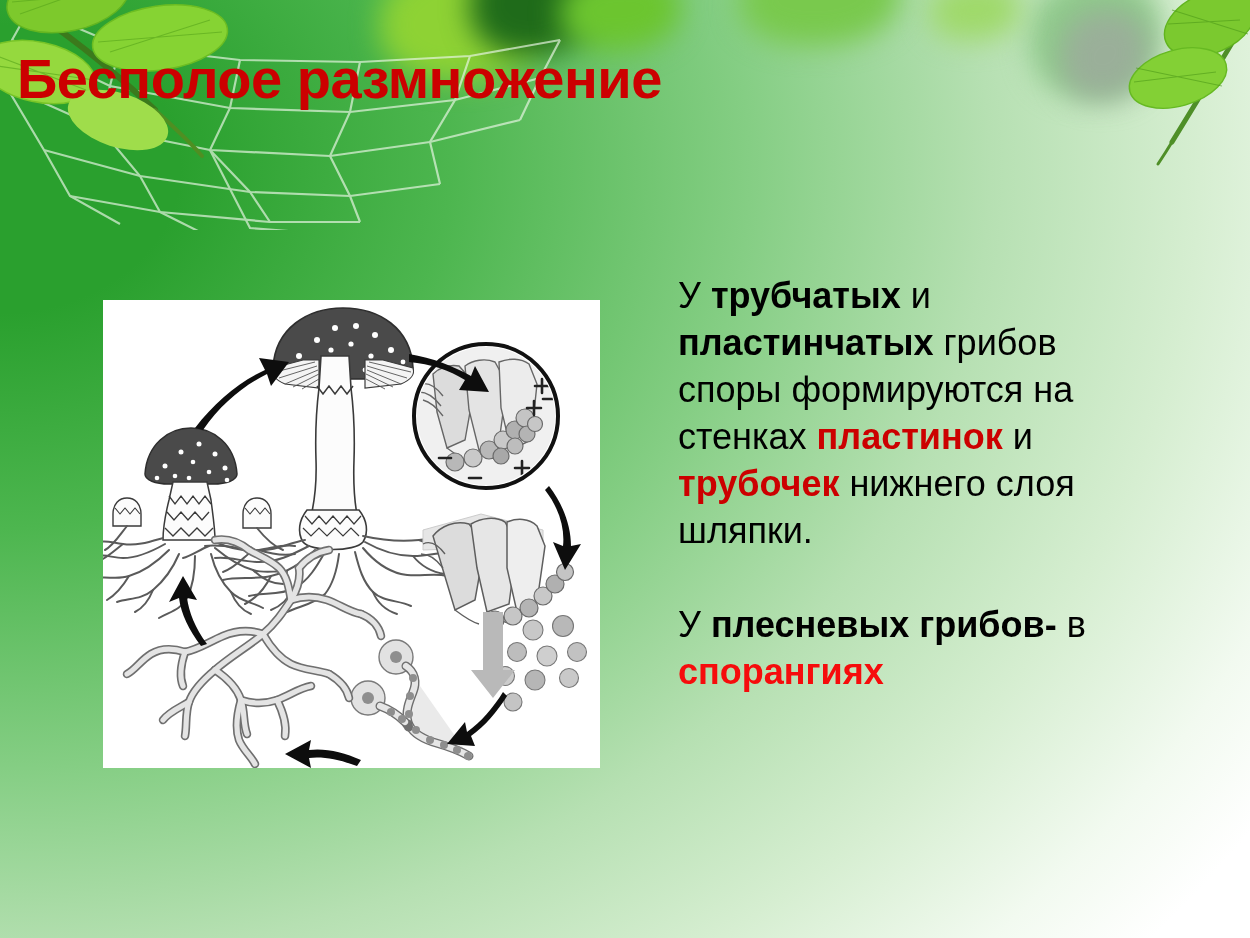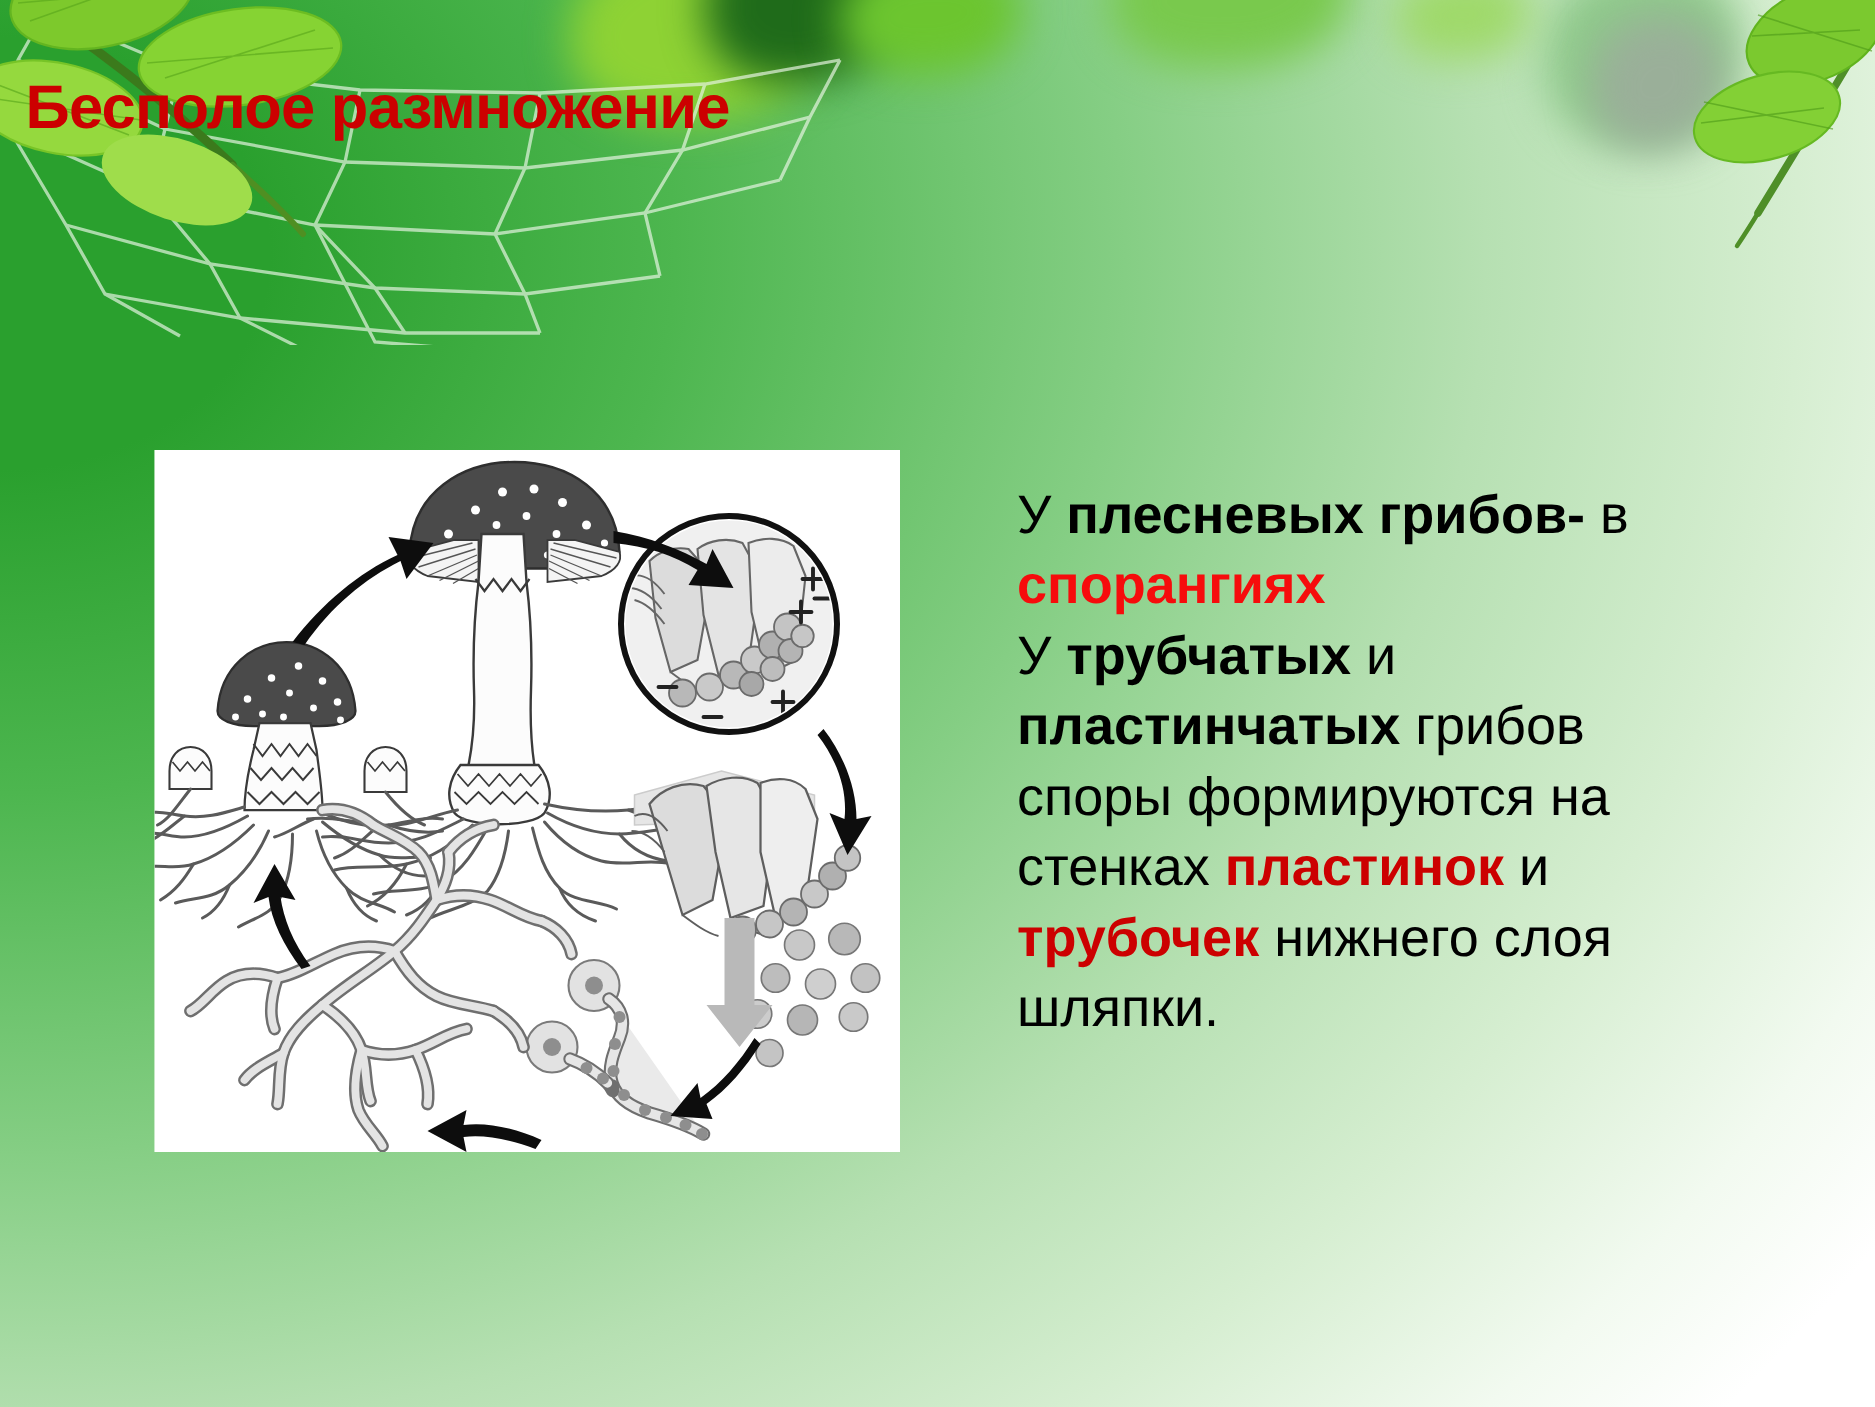--- a/index.html
+++ b/index.html
@@ -44,21 +44,21 @@
   .branch-svg {
     position: absolute;
     pointer-events: none;
   }
 
   
   #title {
     position: absolute;
     left: 17px;
     top: 50px;
-    font-size: 41px;
+    font-size: 56px;
     font-weight: bold;
     color: #cc0000;
     letter-spacing: -0.5px;
     white-space: nowrap;
     line-height: 1.05;
     text-align: center;
   }
 
   
   #figure-box {
@@ -446,18 +446,18 @@
 
         <path d="M98 346 C86 330 78 314 76 298 L66 302 L80 276 L94 300 L84 298
                  C86 312 92 328 104 344 Z"></path>
 
         <path d="M188 448 L180 466 L186 464 L186 482 L192 482 L192 464 L198 466 Z" opacity="0"></path>
       </g>
     </svg>
   </div>
 
   <div id="text-column">
+    <p id="para-1"><span>У </span><span class="b">трубчатых</span><span> и </span><span class="b">пластинчатых</span><span> грибов споры формируются на стенках </span><span class="red-dark">пластинок</span><span> и </span><span class="red-dark">трубочек</span><span> нижнего слоя шляпки.</span></p>
+
     <p id="para-2"><span>У </span><span class="b">плесневых грибов-</span><span> в </span><span class="red-bright">спорангиях</span></p>
-
-    <p id="para-1"><span>У </span><span class="b">трубчатых</span><span> и </span><span class="b">пластинчатых</span><span> грибов споры формируются на стенках </span><span class="red-dark">пластинок</span><span> и </span><span class="red-dark">трубочек</span><span> нижнего слоя шляпки.</span></p>
   </div>
 
 </div>
 
 </body></html>

